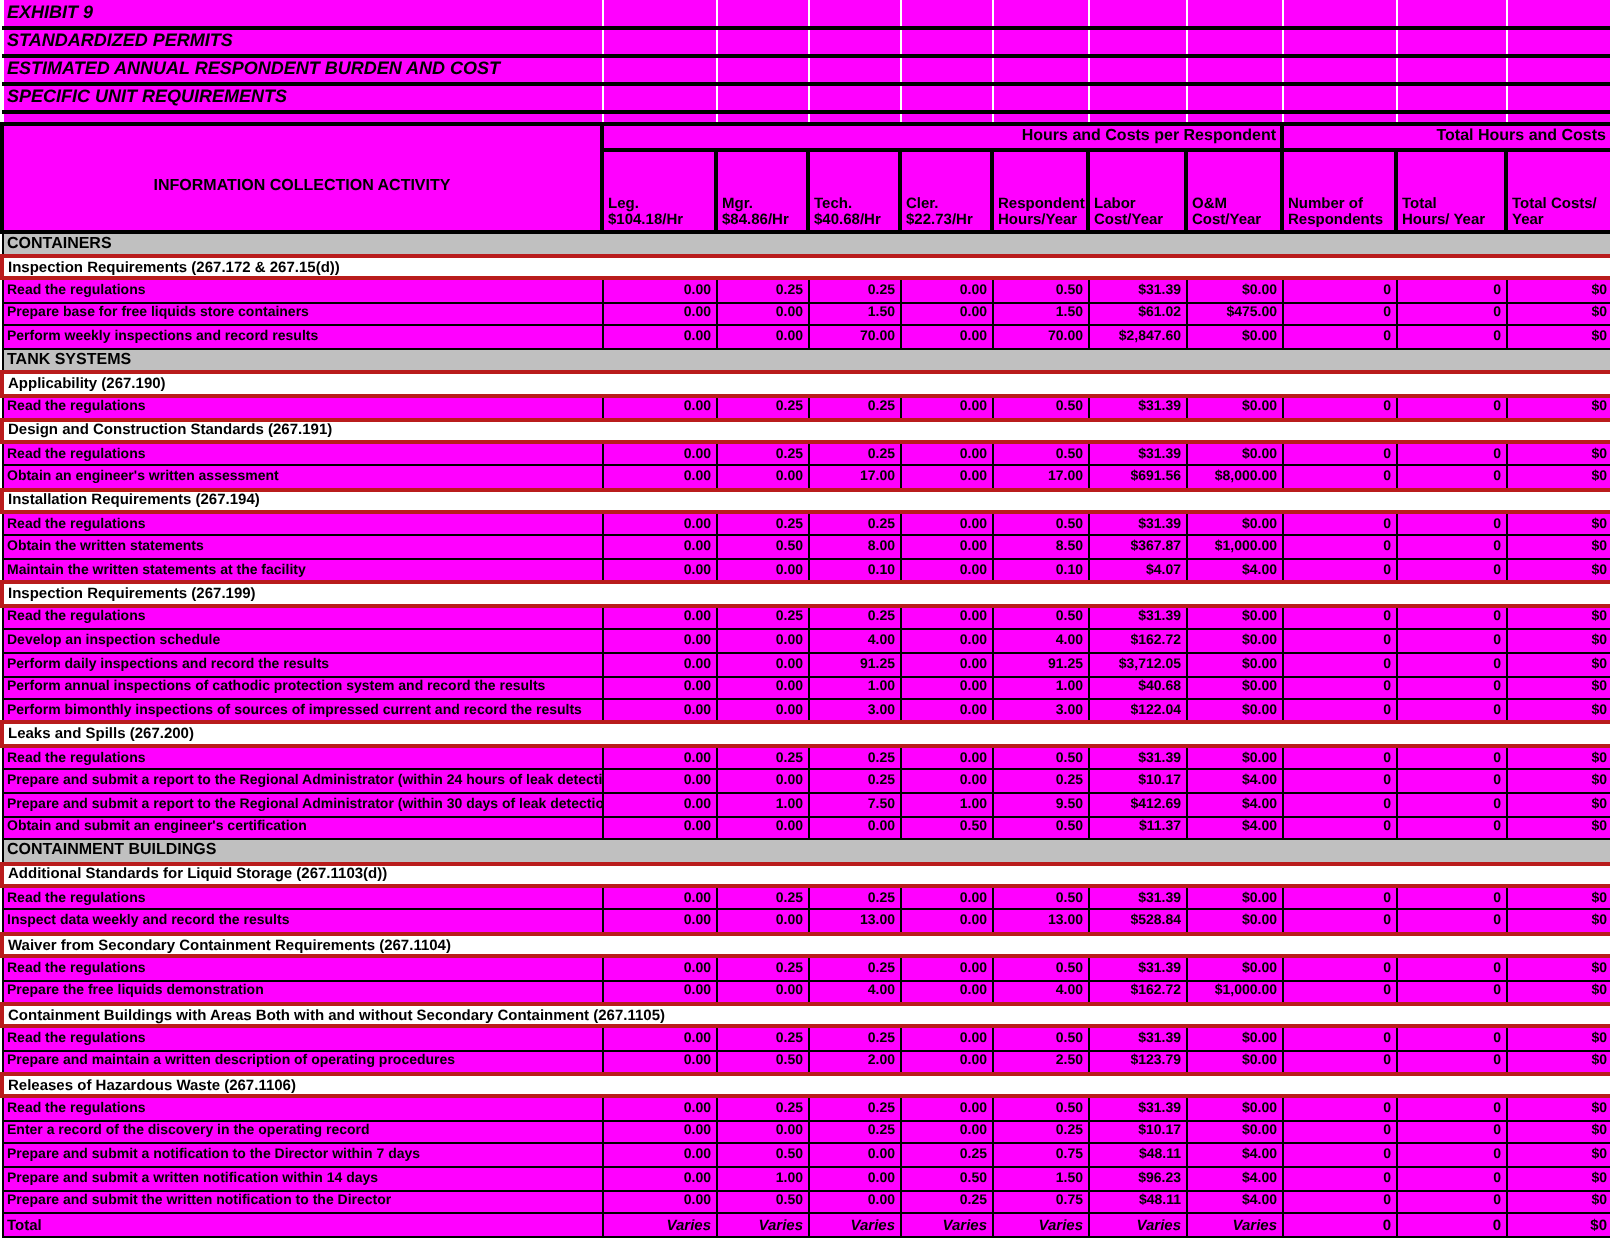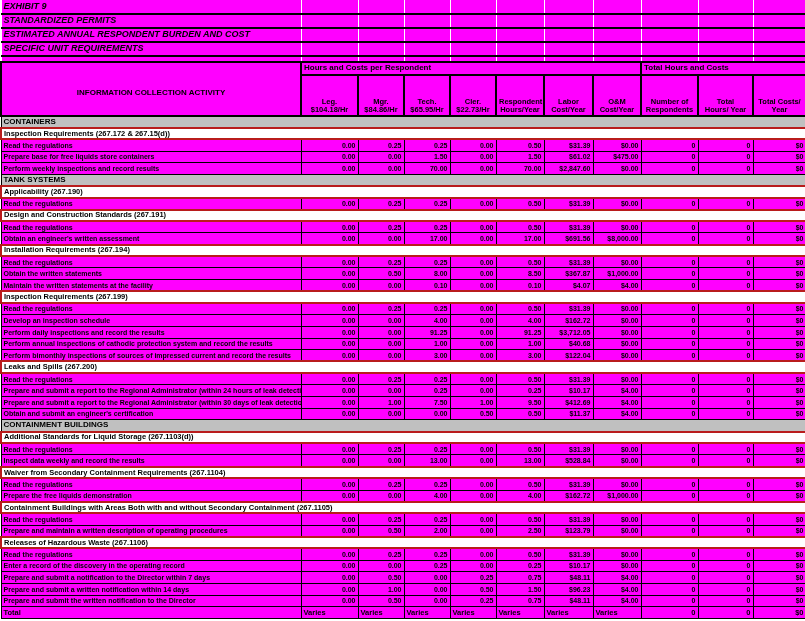--- a/index.html
+++ b/index.html
@@ -8,33 +8,33 @@
   td{padding:0 2px;overflow:hidden;white-space:nowrap;line-height:1.05;vertical-align:middle;}
 
   
   tr.title-row{height:14px;}
   tr.title-row td{background:#FF00FF;border-bottom:2px solid #000;border-left:1px solid #fff;font-size:9px;font-style:italic;}
   tr.spacer-row{height:6px;}
   tr.spacer-row td{background:#FF00FF;border-left:1px solid #fff;border-bottom:1px solid #fff;}
 
   
   tr.group-row{height:13px;}
-  tr.group-row td.group{background:#FF00FF;border:2px solid #000;text-align:left;font-size:8px;}
+  tr.group-row td.group{background:#FF00FF;border:2px solid #000;text-align:right;font-size:8px;}
   td.act-head{background:#FF00FF;border:2px solid #000;text-align:center;vertical-align:bottom;font-size:8px;padding-bottom:18px;}
   tr.head-row{height:41px;}
-  tr.head-row td{background:#FF00FF;border:2px solid #000;text-align:center;vertical-align:bottom;white-space:pre-line;font-size:7.5px;padding-bottom:1px;}
+  tr.head-row td{background:#FF00FF;border:2px solid #000;vertical-align:bottom;white-space:pre-line;font-size:7.5px;padding-bottom:1px;}
 
   
   tr.body-row{height:11.7px;padding-left:20px;}
   tr.section-row td{background:#C0C0C0;border:1px solid #000;font-size:8px;}
   tr.sub-row td{background:#FFFFFF;border:2px solid #b91c1c;font-size:7.5px;}
   tr.data-row td{background:#FF00FF;border:1px solid #000;font-size:7px;}
   tr.data-row td.lbl{font-size:7px;}
   td.num{text-align:right;}
-  td.varies{text-align:left;}
+  td.varies{text-align:right;font-style:italic;}
   tr.total-row td{background:#FF00FF;border:1px solid #000;font-size:7.5px;}
 </style>
 </head>
 <body>
 
 <table>
   <colgroup>
     <col style="width:300px">
       <col style="width:57px">
       <col style="width:46px">
@@ -117,21 +117,21 @@
         <td class="act-head" colspan="1" rowspan="2">INFORMATION COLLECTION ACTIVITY</td>
         <td class="group" colspan="7">Hours and Costs per Respondent</td>
         <td class="group" colspan="3">Total Hours and Costs</td>
       </tr>
       <tr class="head-row">
         <td>Leg.
 $104.18/Hr</td>
         <td>Mgr.
 $84.86/Hr</td>
         <td>Tech.
-$65.95/Hr</td>
+$40.68/Hr</td>
         <td>Cler.
 $22.73/Hr</td>
         <td>Respondent
 Hours/Year</td>
         <td>Labor
 Cost/Year</td>
         <td>O&amp;M
 Cost/Year</td>
         <td>Number of
 Respondents</td>

